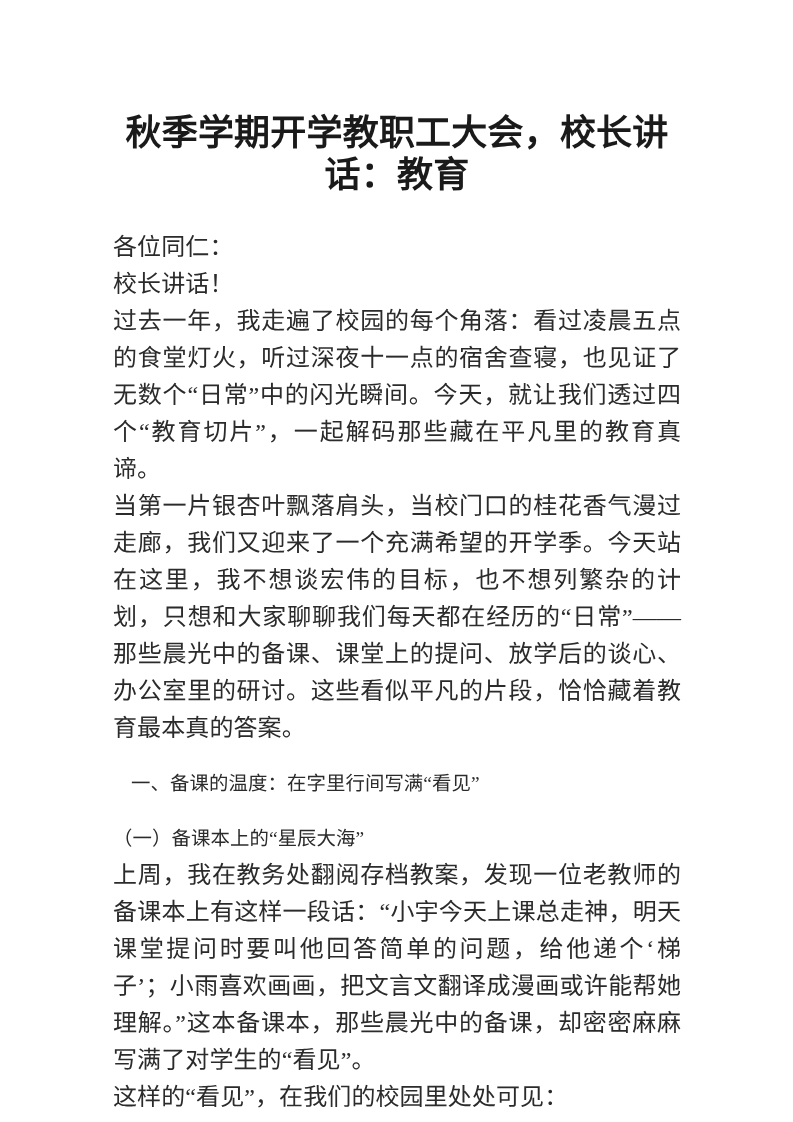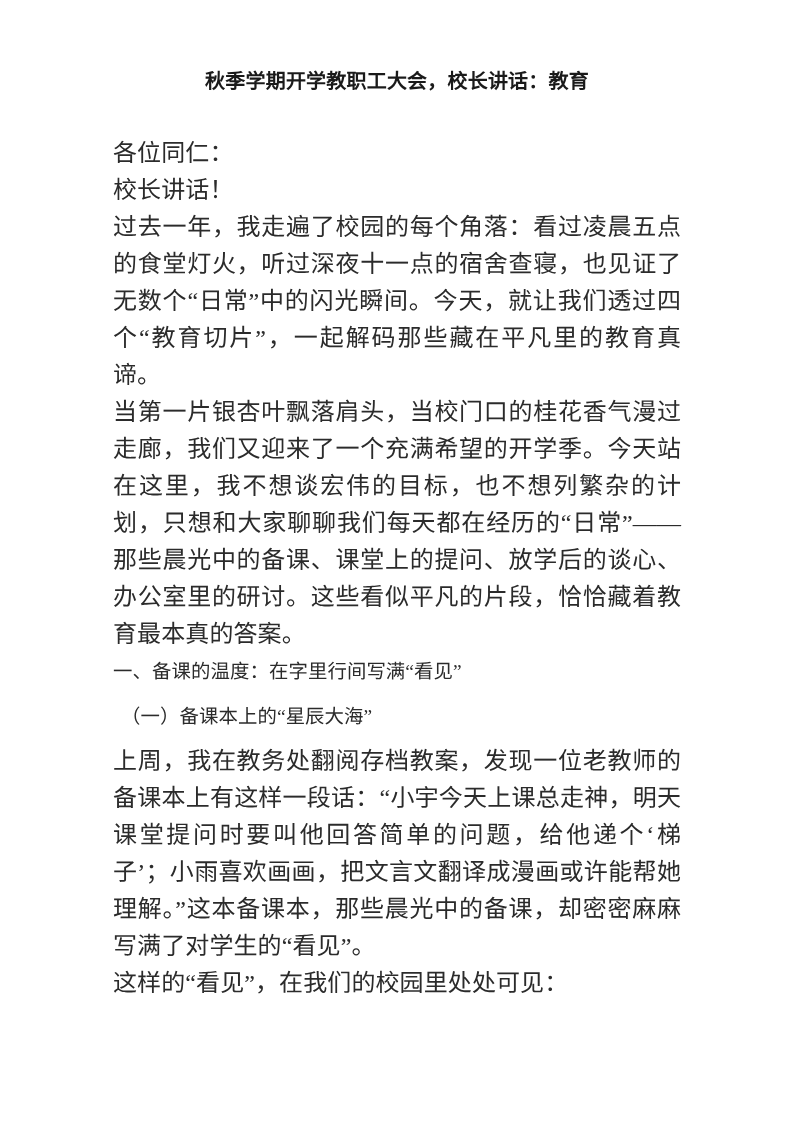--- a/index.html
+++ b/index.html
@@ -23,26 +23,26 @@
   }
   .content {
     position: absolute;
     left: 113px;
     top: 0;
     width: 568px;
   }
   .doc-title {
     font-family: "DejaVu Sans", "Liberation Sans", sans-serif;
     font-weight: bold;
-    font-size: 20px;
+    font-size: 36px;
     line-height: 42px;
     text-align: center;
     color: #1a1a1a;
     margin: 0;
-    padding-top: 60px;
+    padding-top: 112px;
     letter-spacing: 0.2px;
   }
   .body-block {
     padding-top: 33px;
   }
   p.para {
     font-family: "Liberation Serif", "DejaVu Serif", serif;
     font-size: 24px;
     line-height: 37px;
     color: #2b2b2b;
@@ -50,30 +50,30 @@
     text-align: justify;
     text-justify: inter-character;
     text-indent: 0;
     letter-spacing: 0.1px;
   }
   p.heading-line {
     font-family: "Liberation Serif", "DejaVu Serif", serif;
     font-size: 19.4px;
     line-height: 37px;
     color: #2b2b2b;
-    margin: 0;
+    margin: 18px;
     text-align: left;
     letter-spacing: 0.1px;
   }
   p.sub-heading-line {
     font-family: "Liberation Serif", "DejaVu Serif", serif;
     font-size: 19.4px;
     line-height: 37px;
     color: #2b2b2b;
-    margin: 8px;
+    margin: 0;
     text-align: left;
     text-indent: 0;
     letter-spacing: 0.1px;
   }
 </style>
 </head>
 <body>
 
 <div class="page">
 

